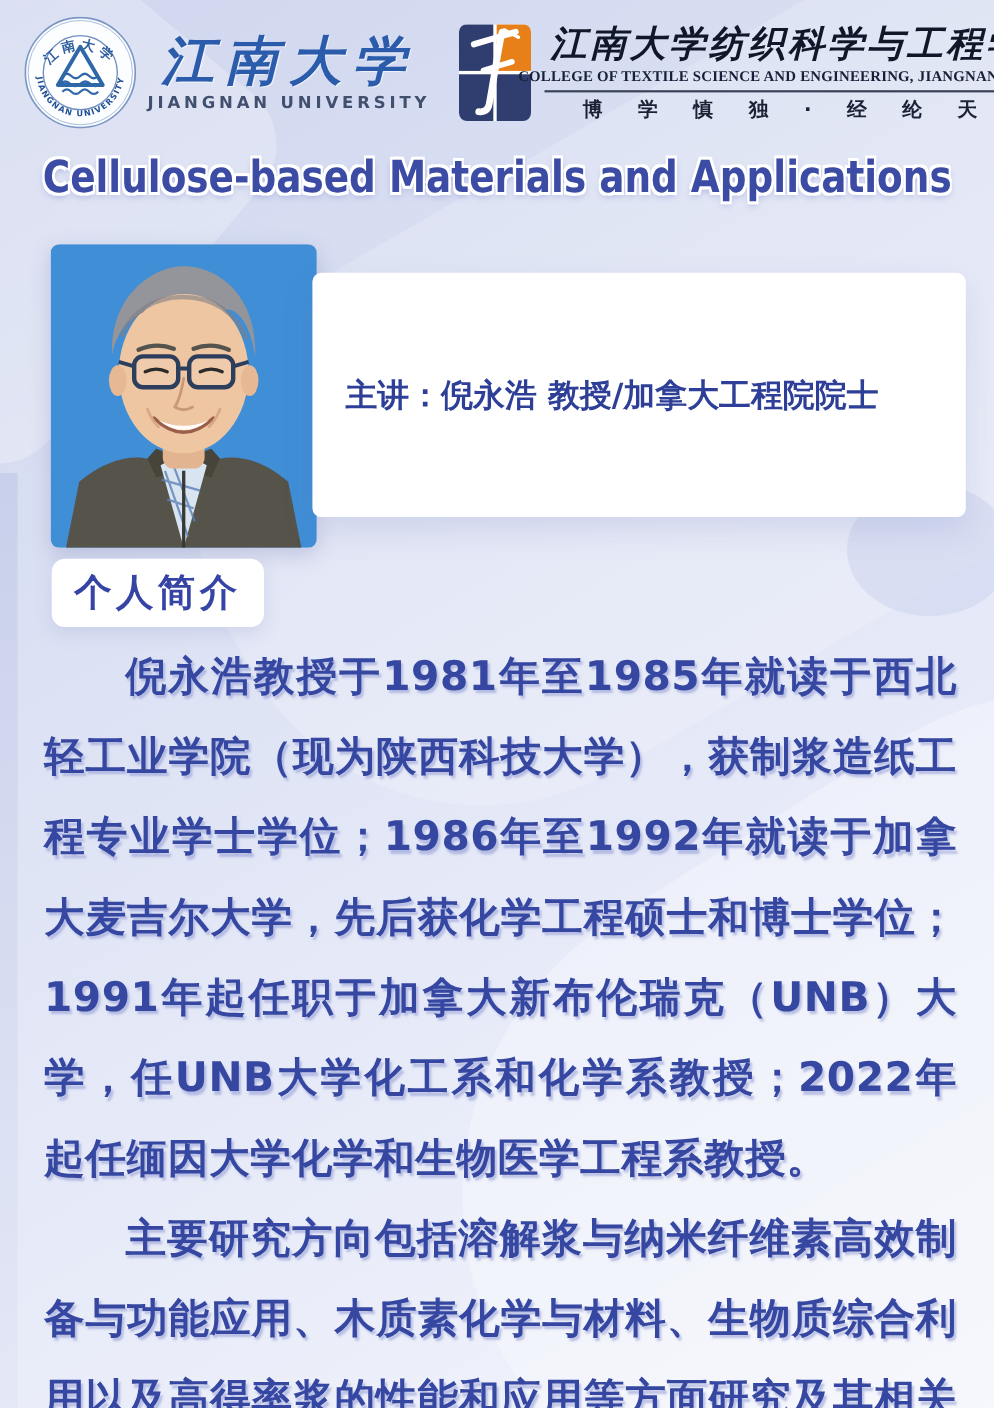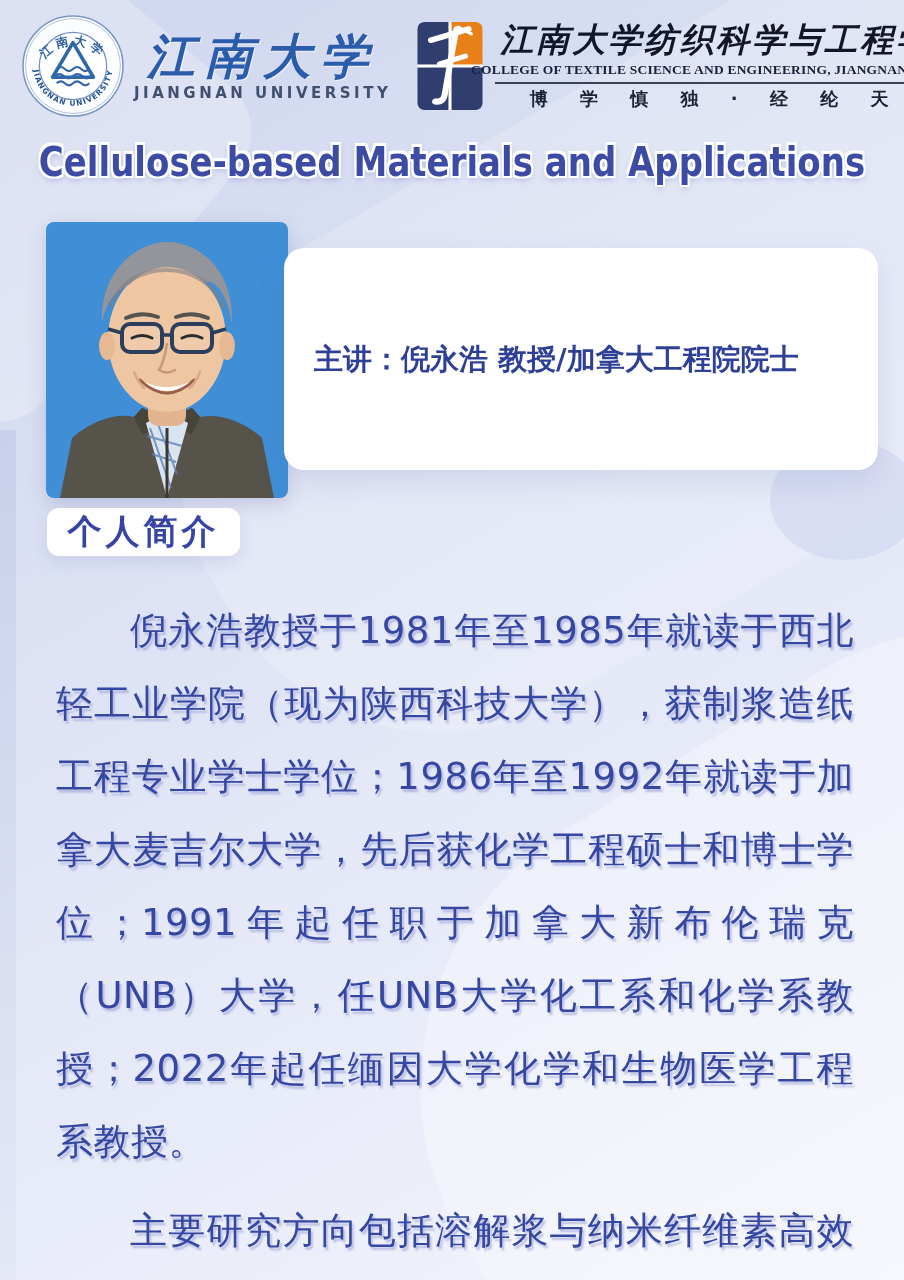--- a/index.html
+++ b/index.html
@@ -46,33 +46,33 @@
   .title{position:absolute;left:0;top:138px;width:904px;text-align:center;z-index:3;
     font-size:34px;font-weight:bold;color:#3c4ba4;white-space:nowrap;
     transform:scale(1,1.18);transform-origin:center top;
     text-shadow:-2px -2px 0 #fff,2px -2px 0 #fff,-2px 2px 0 #fff,2px 2px 0 #fff,
                 0 3px 6px rgba(120,130,200,.55);}
 
   
   .photo{position:absolute;left:46px;top:222px;width:242px;height:276px;
     border-radius:8px;overflow:hidden;z-index:2;box-shadow:0 6px 18px rgba(90,100,160,.25);}
   .info-card{position:absolute;left:284px;top:248px;width:594px;height:222px;
-    background:#ffffff;border-radius:20px;z-index:2;
+    background:#ffffff;border-radius:8px;z-index:2;
     box-shadow:0 12px 28px rgba(100,110,180,.16);
     display:flex;flex-direction:column;justify-content:center;padding:0 30px;box-sizing:border-box;}
   .info-row{font-size:29px;font-weight:bold;color:#2e3f97;line-height:58px;white-space:nowrap;}
 
   
-  .bio-badge{position:absolute;left:47px;top:508px;width:193px;height:48px;
+  .bio-badge{position:absolute;left:47px;top:508px;width:193px;height:62px;
     background:#ffffff;border-radius:12px;z-index:2;
     display:flex;align-items:center;justify-content:center;
     box-shadow:0 6px 16px rgba(100,110,180,.15);}
   .bio-badge span{font-size:34px;font-weight:bold;color:#3644a5;letter-spacing:4px;}
   .bio-body{position:absolute;left:40px;top:578px;width:830px;z-index:2;}
-  .bio-body p{margin:16px;font-size:37px;font-weight:normal;color:#3547a0;
+  .bio-body p{margin:0;font-size:37px;font-weight:bold;color:#3547a0;
     line-height:73px;text-align:justify;text-indent:2em;letter-spacing:.5px;
     text-shadow:2px 3px 2px rgba(140,150,210,.55);}
 </style>
 </head>
 <body>
 
 <div class="poster">
 
   <div class="swoosh1"></div>
   <div class="swoosh2"></div>

